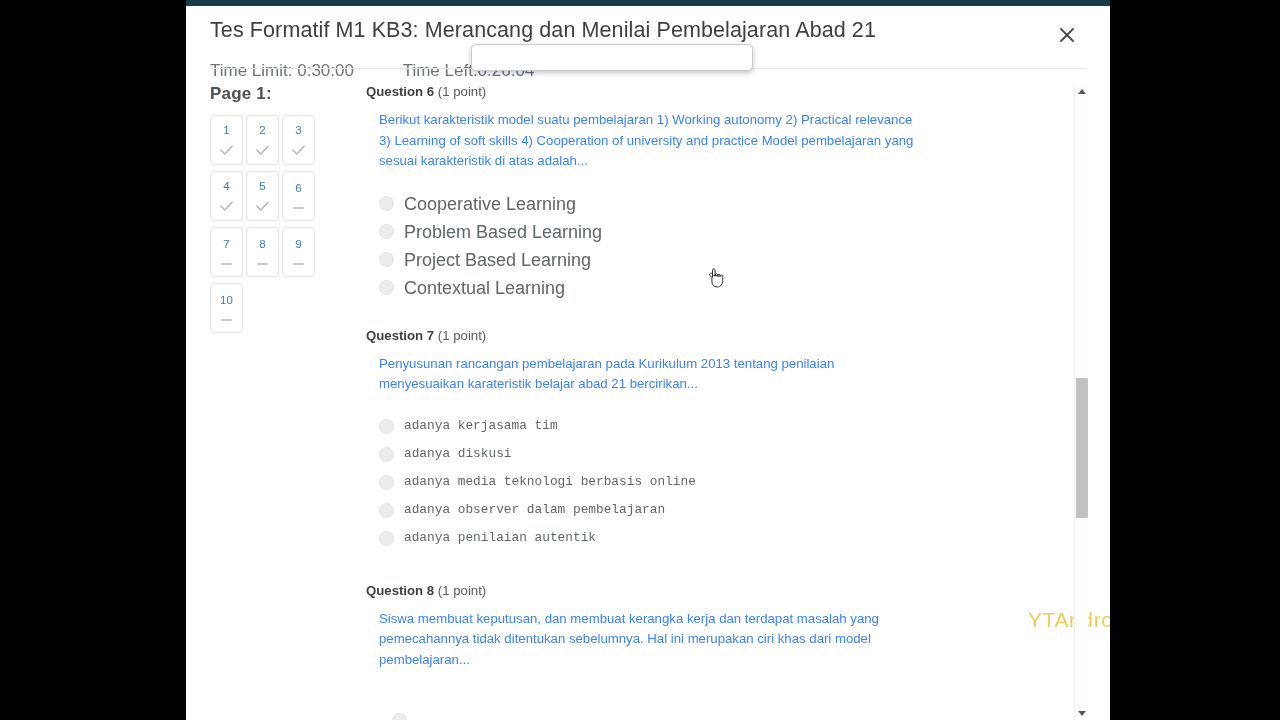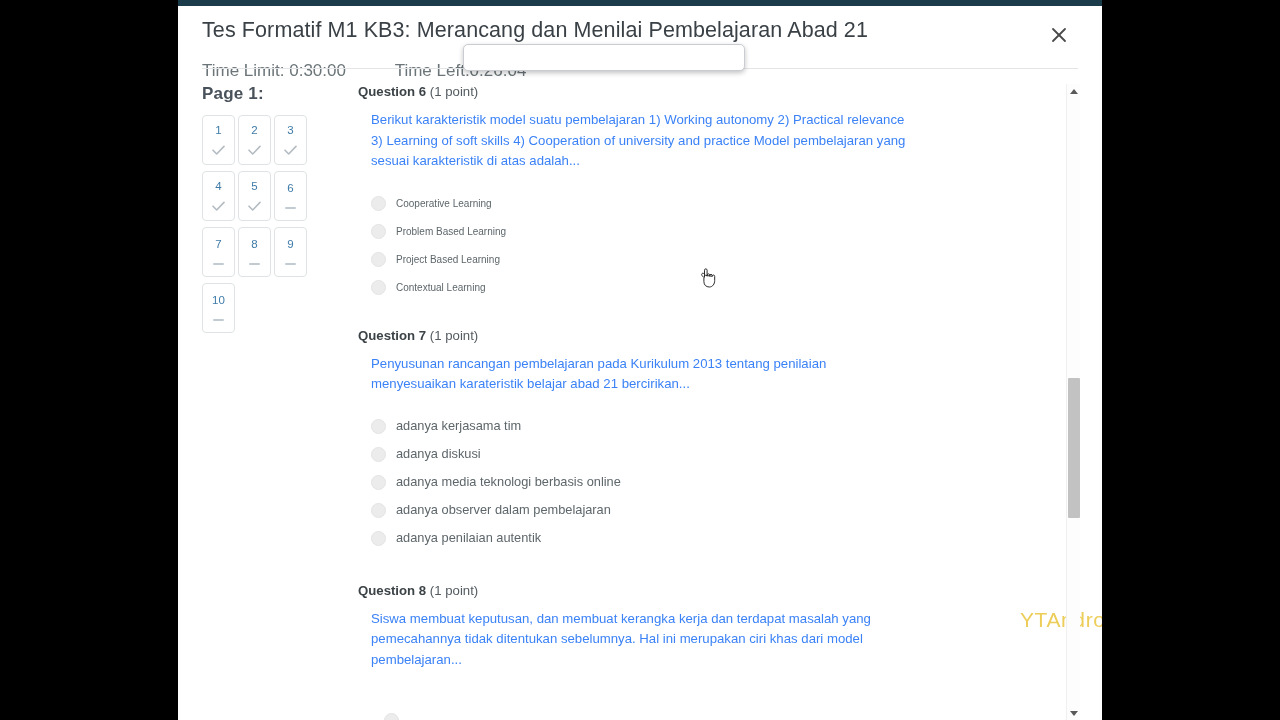--- a/index.html
+++ b/index.html
@@ -10,21 +10,21 @@
     overflow: hidden;
   }
   #screen {
     position: relative;
     width: 1280px; height: 720px;
     background: #000;
   }
   
   #page {
     position: absolute;
-    left: 178px; top: 0; width: 924px; height: 720px;
+    left: 186px; top: 0; width: 924px; height: 720px;
     background: #ffffff;
     overflow: hidden;
   }
   #topbar {
     position: absolute; left: 0; top: 0; width: 100%; height: 6px;
     background: #1c3b4a;
   }
   
   #header {
     position: absolute; left: 0; top: 6px; width: 100%; height: 56px;
@@ -117,23 +117,23 @@
   .opt .radio {
     width: 15px; height: 15px; border-radius: 50%;
     background: #ececec; border: 1px solid #e4e4e4;
     flex: 0 0 auto; margin-right: 10px;
   }
   .opt.hover { background: #dededd; width: 545px; }
   .opt.hover .radio {
     background: #fff; border: 2px solid #2f81c4;
   }
   .opt .olabel {
-    font-size: 10px; color: #5d666a; line-height: 1;
-  }
-  .opt.small .olabel { font-size: 12.8px; }
+    font-size: 18px; color: #5d666a; line-height: 1;
+  }
+  .opt.small .olabel { font-size: 12.8px; font-family: Liberation Mono, monospace; }
   .q6 { margin-top: 0; }
   .q7 { margin-top: 26px; }
   .q8 { margin-top: 30px; }
   
   #cursor {
     position: absolute; left: 520px; top: 266px;
     width: 20px; height: 24px; pointer-events: none;
   }
   
   #watermark {

